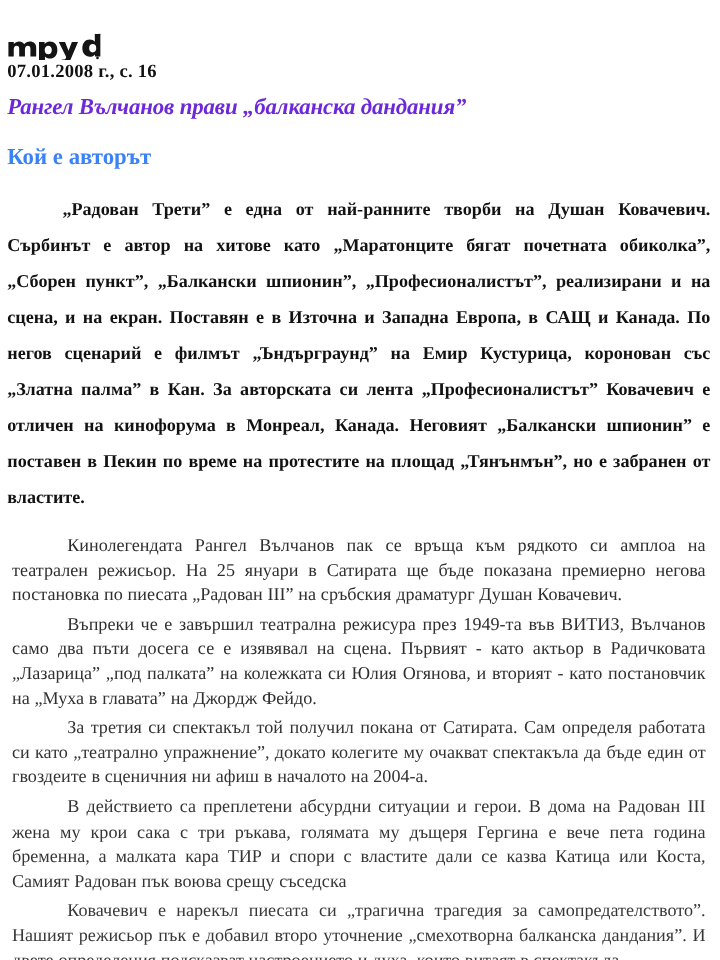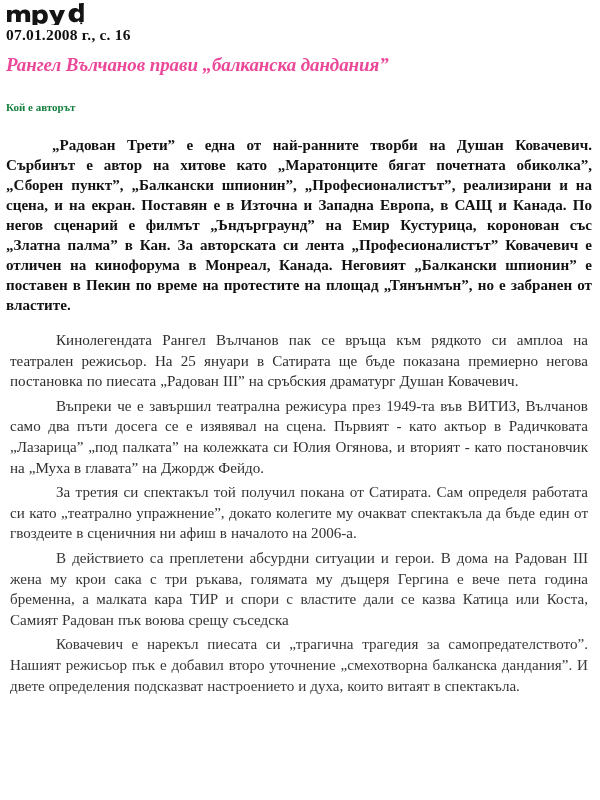--- a/index.html
+++ b/index.html
@@ -20,20 +20,21 @@
     height: 800px;
     box-sizing: border-box;
     padding: 0 6px 0 4px;
     overflow: hidden;
   }
 
   
   .masthead {
     padding-top: 3px;
     height: 26px;
+    margin-top: 25px;
   }
   .logo {
     display: block;
     height: 22px;
     width: 78px;
     margin-left: 2px;
   }
   .logo svg { display: block; }
 
   .issue-line {
@@ -46,48 +47,48 @@
     line-height: 18px;
   }
 
   
   .headline {
     font-family: "Liberation Serif", "DejaVu Serif", serif;
     font-weight: bold;
     font-style: italic;
     font-size: 19px;
     line-height: 22px;
-    color: #ec4899;
+    color: #6d28d9;
     margin: 25px 0 0 2px;
     letter-spacing: -0.1px;
   }
 
   
   .byline {
     font-weight: bold;
     font-size: 16px;
     line-height: 19px;
     margin: 33px 0 0 2px;
     color: #111;
   }
   .byline .surname { letter-spacing: 0.4px; }
 
   .kicker {
     font-weight: bold;
-    font-size: 11px;
+    font-size: 19px;
     line-height: 18px;
     margin: 22px 0 0 2px;
-    color: #15803d;
+    color: #3b82f6;
   }
 
   
   .lead {
     font-weight: bold;
     font-size: 15.1px;
-    line-height: 20px;
+    line-height: 30px;
     text-align: justify;
     text-justify: inter-word;
     margin: 19px 2px 0 2px;
     text-indent: 46px;
     color: #121212;
     word-spacing: 0.3px;
   }
 
   
   .body-copy {
@@ -140,18 +141,18 @@
   <h1 class="headline">Рангел Вълчанов прави „балканска дандания”</h1>
 
 
   <div class="kicker">Кой е авторът</div>
 
   <p class="lead">„Радован Трети” е една от най-ранните творби на Душан Ковачевич. Сърбинът е автор на хитове като „Маратонците бягат почетната обиколка”, „Сборен пункт”, „Балкански шпионин”, „Професионалистът”, реализирани и на сцена, и на екран. Поставян е в Източна и Западна Европа, в САЩ и Канада. По негов сценарий е филмът „Ъндърграунд” на Емир Кустурица, коронован със „Златна палма” в Кан. За авторската си лента „Професионалистът” Ковачевич е отличен на кинофорума в Монреал, Канада. Неговият „Балкански шпионин” е поставен в Пекин по време на протестите на площад „Тянънмън”, но е забранен от властите.</p>
 
   <div class="body-copy">
     <p>Кинолегендата Рангел Вълчанов пак се връща към рядкото си амплоа на театрален режисьор. На 25 януари в Сатирата ще бъде показана премиерно негова постановка по пиесата „Радован III” на сръбския драматург Душан Ковачевич.</p>
     <p>Въпреки че е завършил театрална режисура през 1949-та във ВИТИЗ, Вълчанов само два пъти досега се е изявявал на сцена. Първият - като актьор в Радичковата „Лазарица” „под палката” на колежката си Юлия Огянова, и вторият - като постановчик на „Муха в главата” на Джордж Фейдо.</p>
-    <p>За третия си спектакъл той получил покана от Сатирата. Сам определя работата си като „театрално упражнение”, докато колегите му очакват спектакъла да бъде един от гвоздеите в сценичния ни афиш в началото на 2006-а.</p>
+    <p>За третия си спектакъл той получил покана от Сатирата. Сам определя работата си като „театрално упражнение”, докато колегите му очакват спектакъла да бъде един от гвоздеите в сценичния ни афиш в началото на 2004-а.</p>
     <p>В действието са преплетени абсурдни ситуации и герои. В дома на Радован III жена му крои сака с три ръкава, голямата му дъщеря Гергина е вече пета година бременна, а малката кара ТИР и спори с властите дали се казва Катица или Коста, Самият Радован пък воюва срещу съседска</p>
     <p>Ковачевич е нарекъл пиесата си „трагична трагедия за самопредателството”. Нашият режисьор пък е добавил второ уточнение „смехотворна балканска дандания”. И двете определения подсказват настроението и духа, които витаят в спектакъла.</p>
   </div>
 
 </div>
 
 </body></html>

